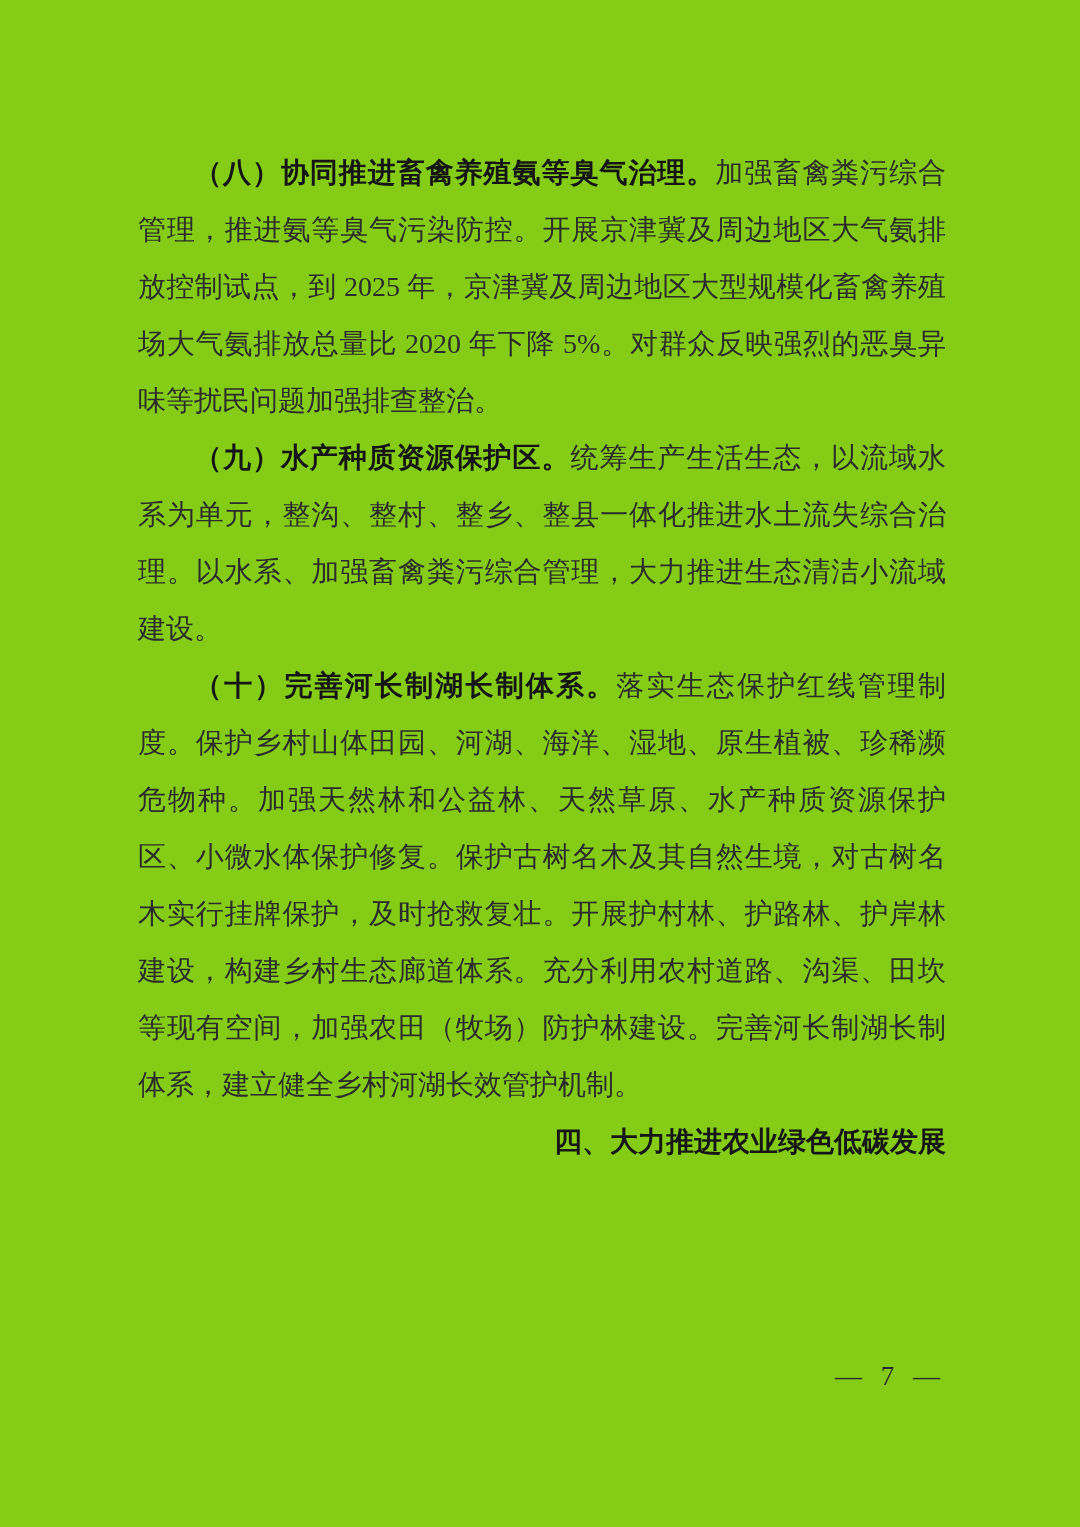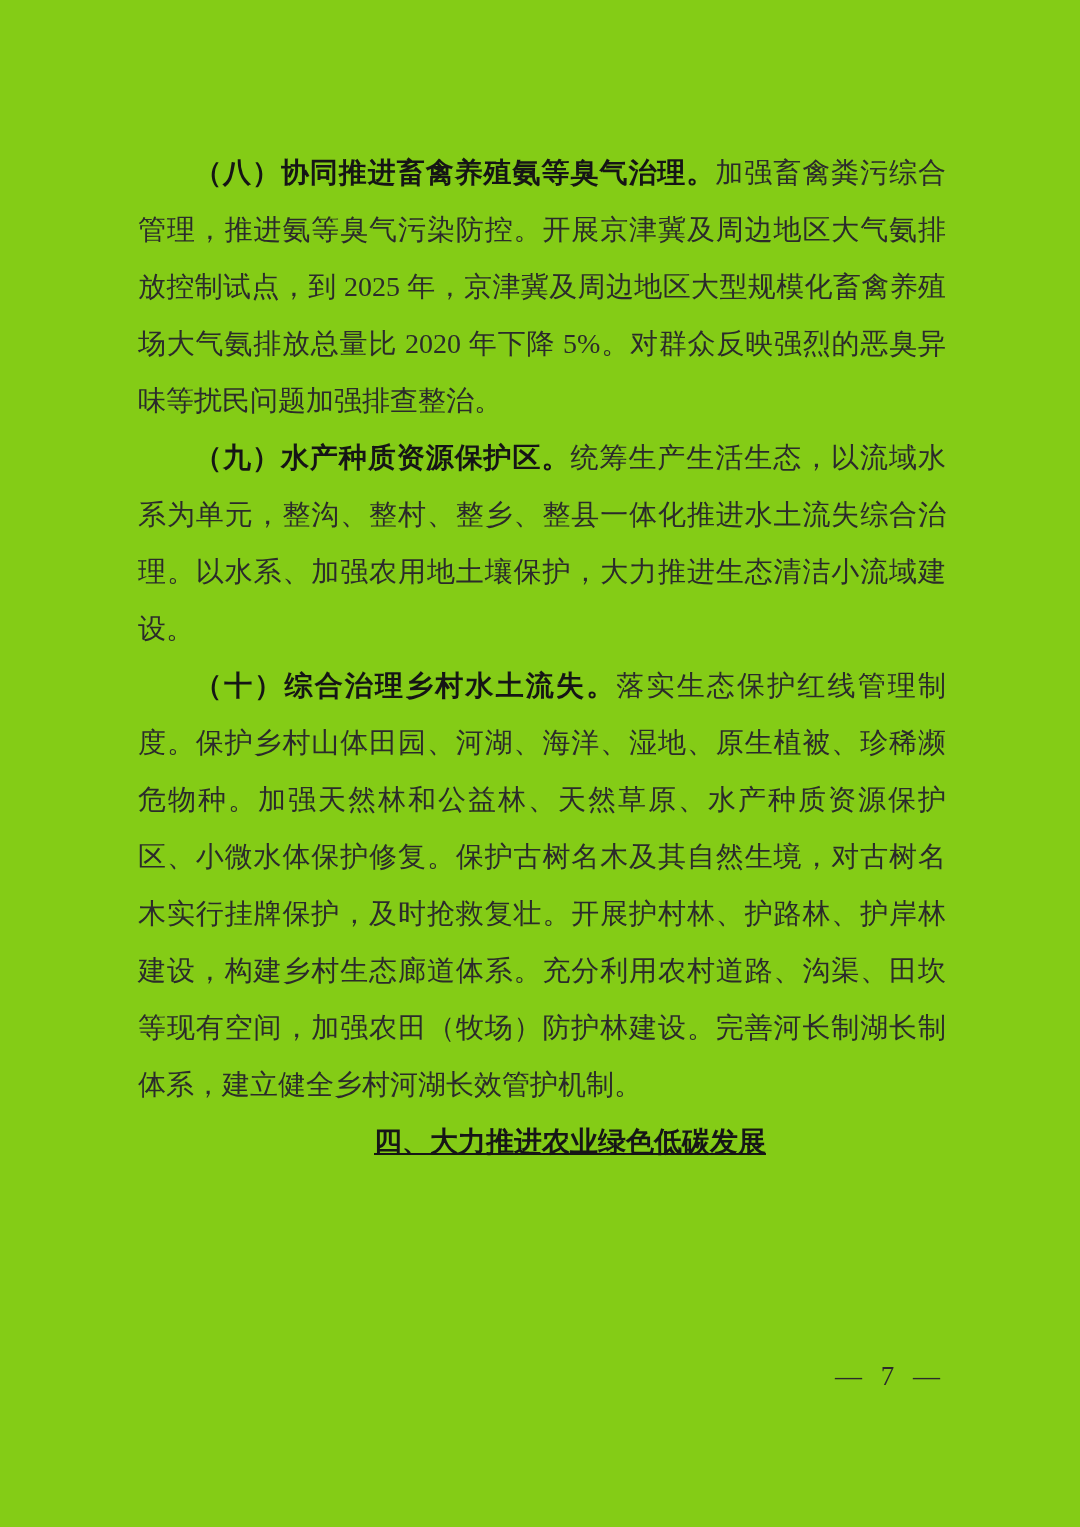--- a/index.html
+++ b/index.html
@@ -38,45 +38,44 @@
     color: #2b2b2b;
   }
   .section-heading {
     margin: 0;
     text-indent: 2em;
     font-family: "Liberation Sans", sans-serif;
     font-weight: 700;
     font-size: 28px;
     line-height: 57px;
     color: #161616;
-    text-align: center;
-    text-decoration: underline;
+    text-align: right;
   }
   .page-number {
     position: absolute;
     top: 1356px;
     right: 140px;
     font-size: 27px;
     line-height: 40px;
     color: #2b2b2b;
     word-spacing: 12px;
     white-space: nowrap;
   }
 </style>
 </head>
 <body>
 
 <div class="page">
   <div class="content">
 
     <p class="para"><span class="para-title">（八）协同推进畜禽养殖氨等臭气治理。</span><span class="para-body">加强畜禽粪污综合管理，推进氨等臭气污染防控。开展京津冀及周边地区大气氨排放控制试点，到 2025 年，京津冀及周边地区大型规模化畜禽养殖场大气氨排放总量比 2020 年下降 5%。对群众反映强烈的恶臭异味等扰民问题加强排查整治。</span></p>
 
-    <p class="para"><span class="para-title">（九）水产种质资源保护区。</span><span class="para-body">统筹生产生活生态，以流域水系为单元，整沟、整村、整乡、整县一体化推进水土流失综合治理。以水系、加强农用地土壤保护，大力推进生态清洁小流域建设。</span></p>
+    <p class="para"><span class="para-title">（九）水产种质资源保护区。</span><span class="para-body">统筹生产生活生态，以流域水系为单元，整沟、整村、整乡、整县一体化推进水土流失综合治理。以水系、加强畜禽粪污综合管理，大力推进生态清洁小流域建设。</span></p>
 
-    <p class="para"><span class="para-title">（十）综合治理乡村水土流失。</span><span class="para-body">落实生态保护红线管理制度。保护乡村山体田园、河湖、海洋、湿地、原生植被、珍稀濒危物种。加强天然林和公益林、天然草原、水产种质资源保护区、小微水体保护修复。保护古树名木及其自然生境，对古树名木实行挂牌保护，及时抢救复壮。开展护村林、护路林、护岸林建设，构建乡村生态廊道体系。充分利用农村道路、沟渠、田坎等现有空间，加强农田（牧场）防护林建设。完善河长制湖长制体系，建立健全乡村河湖长效管护机制。</span></p>
+    <p class="para"><span class="para-title">（十）完善河长制湖长制体系。</span><span class="para-body">落实生态保护红线管理制度。保护乡村山体田园、河湖、海洋、湿地、原生植被、珍稀濒危物种。加强天然林和公益林、天然草原、水产种质资源保护区、小微水体保护修复。保护古树名木及其自然生境，对古树名木实行挂牌保护，及时抢救复壮。开展护村林、护路林、护岸林建设，构建乡村生态廊道体系。充分利用农村道路、沟渠、田坎等现有空间，加强农田（牧场）防护林建设。完善河长制湖长制体系，建立健全乡村河湖长效管护机制。</span></p>
 
     <h2 class="section-heading">四、大力推进农业绿色低碳发展</h2>
 
 
   </div>
 
   <div class="page-number">— 7 —</div>
 </div>
 
 </body></html>

